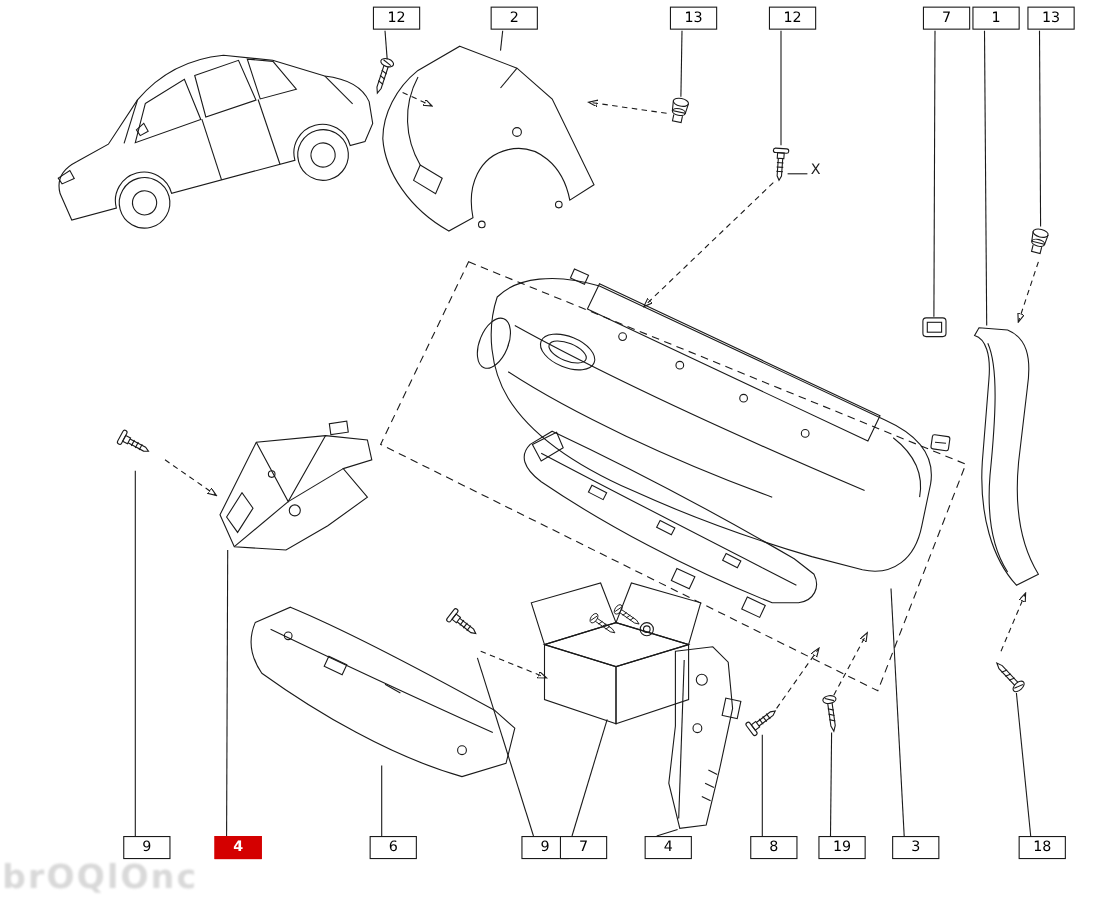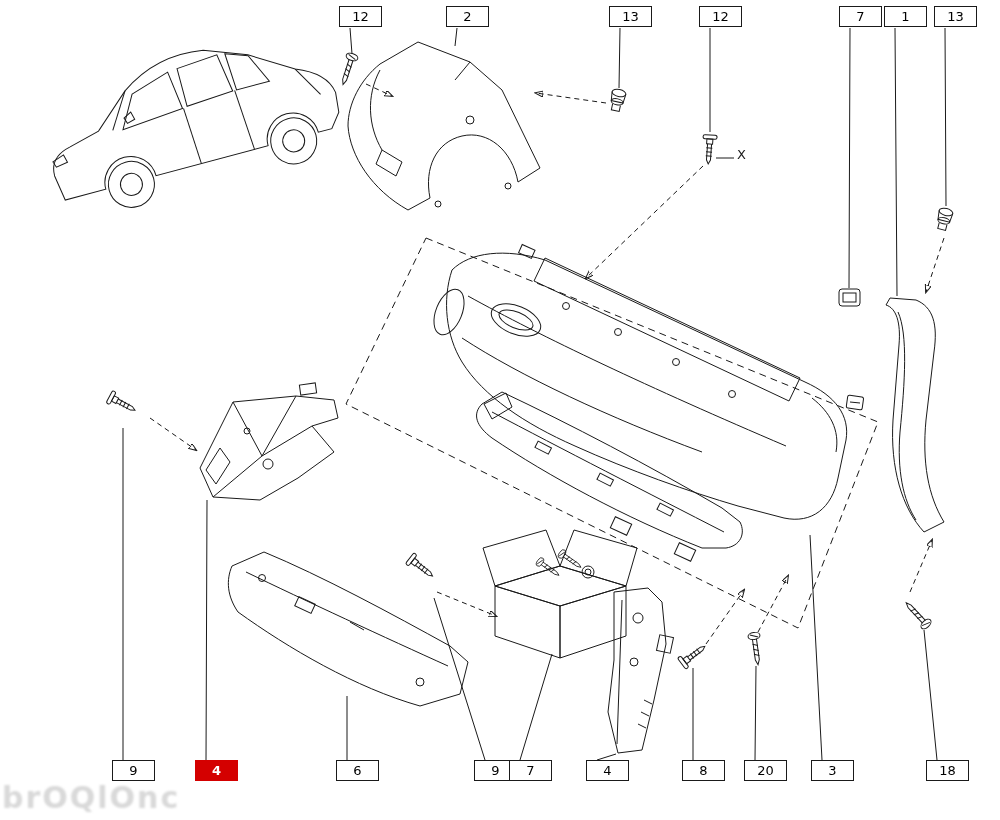--- a/index.html
+++ b/index.html
@@ -245,19 +245,19 @@
   <div class="callout" style="left:884px;top:6px">1</div>
   <div class="callout" style="left:934px;top:6px">13</div>
 
   <div class="callout" style="left:112px;top:760px">9</div>
   <div class="callout highlight" style="left:195px;top:760px">4</div>
   <div class="callout" style="left:336px;top:760px">6</div>
   <div class="callout" style="left:474px;top:760px">9</div>
   <div class="callout" style="left:509px;top:760px">7</div>
   <div class="callout" style="left:586px;top:760px">4</div>
   <div class="callout" style="left:682px;top:760px">8</div>
-  <div class="callout" style="left:744px;top:760px">20</div>
+  <div class="callout" style="left:744px;top:760px">19</div>
   <div class="callout" style="left:811px;top:760px">3</div>
   <div class="callout" style="left:926px;top:760px">18</div>
 
   <div class="x-marker">X</div>
   <div class="watermark">brOQlOnc</div>
 </div>
 
 </body></html>

